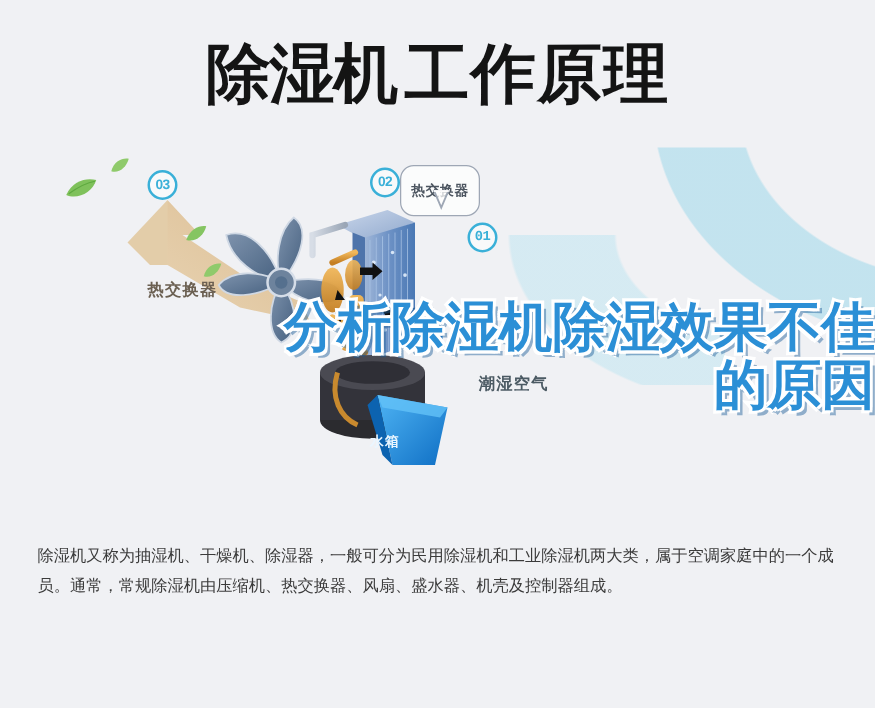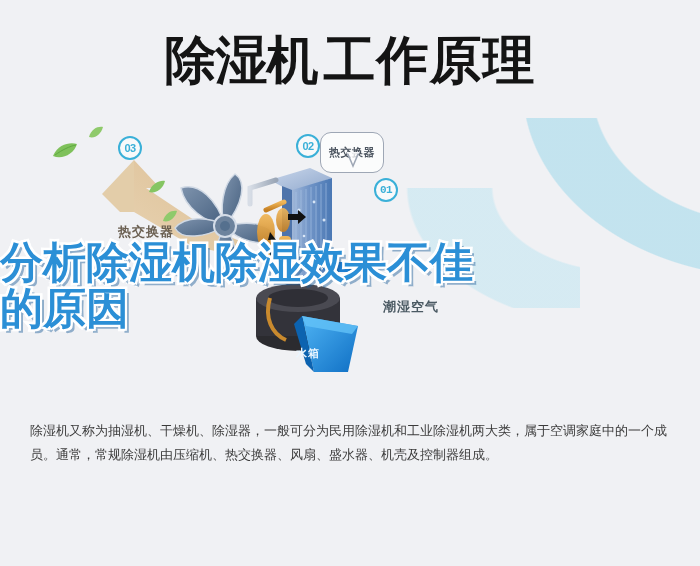--- a/index.html
+++ b/index.html
@@ -87,21 +87,21 @@
 
   
   .tank-label{
     position:absolute;left:296px;top:228px;font-size:11px;color:#eaf6ff;
     font-weight:bold;letter-spacing:1px;font-family:Liberation Mono, monospace;
   }
 
   
   .overlay{
     position:absolute;left:0;top:238px;width:700px;
-    text-align:left;pointer-events:none;
+    text-align:right;pointer-events:none;
   }
   .overlay-line{
     font-size:43px;font-weight:bold;line-height:48px;
     color:#2b8fd6;
     font-family:"DejaVu Sans","Liberation Sans",sans-serif;
     letter-spacing:0px;
     -webkit-text-stroke:5px #ffffff;
     paint-order:stroke fill;
     text-shadow:
       2px 0 0 #fff, -2px 0 0 #fff, 0 2px 0 #fff, 0 -2px 0 #fff,
@@ -110,21 +110,21 @@
     display:block;
   }
   .overlay-line.second{margin-top:-2px;}
 
   
   .body-copy{
     position:absolute;left:30px;top:418px;width:642px;
     font-size:13px;line-height:24px;color:#3b3b3b;
     font-family:"DejaVu Sans","Liberation Sans",sans-serif;
   }
-  .body-copy p{margin:1px 0 16px 0;}
+  .body-copy p{margin:16px 0 16px 0;}
 </style>
 </head>
 <body>
 
 <div id="page">
 
   <div class="title-band">
     <div class="title-text">
       <span class="t-a">除湿机</span><span class="t-b">工作原理</span>
     </div>

